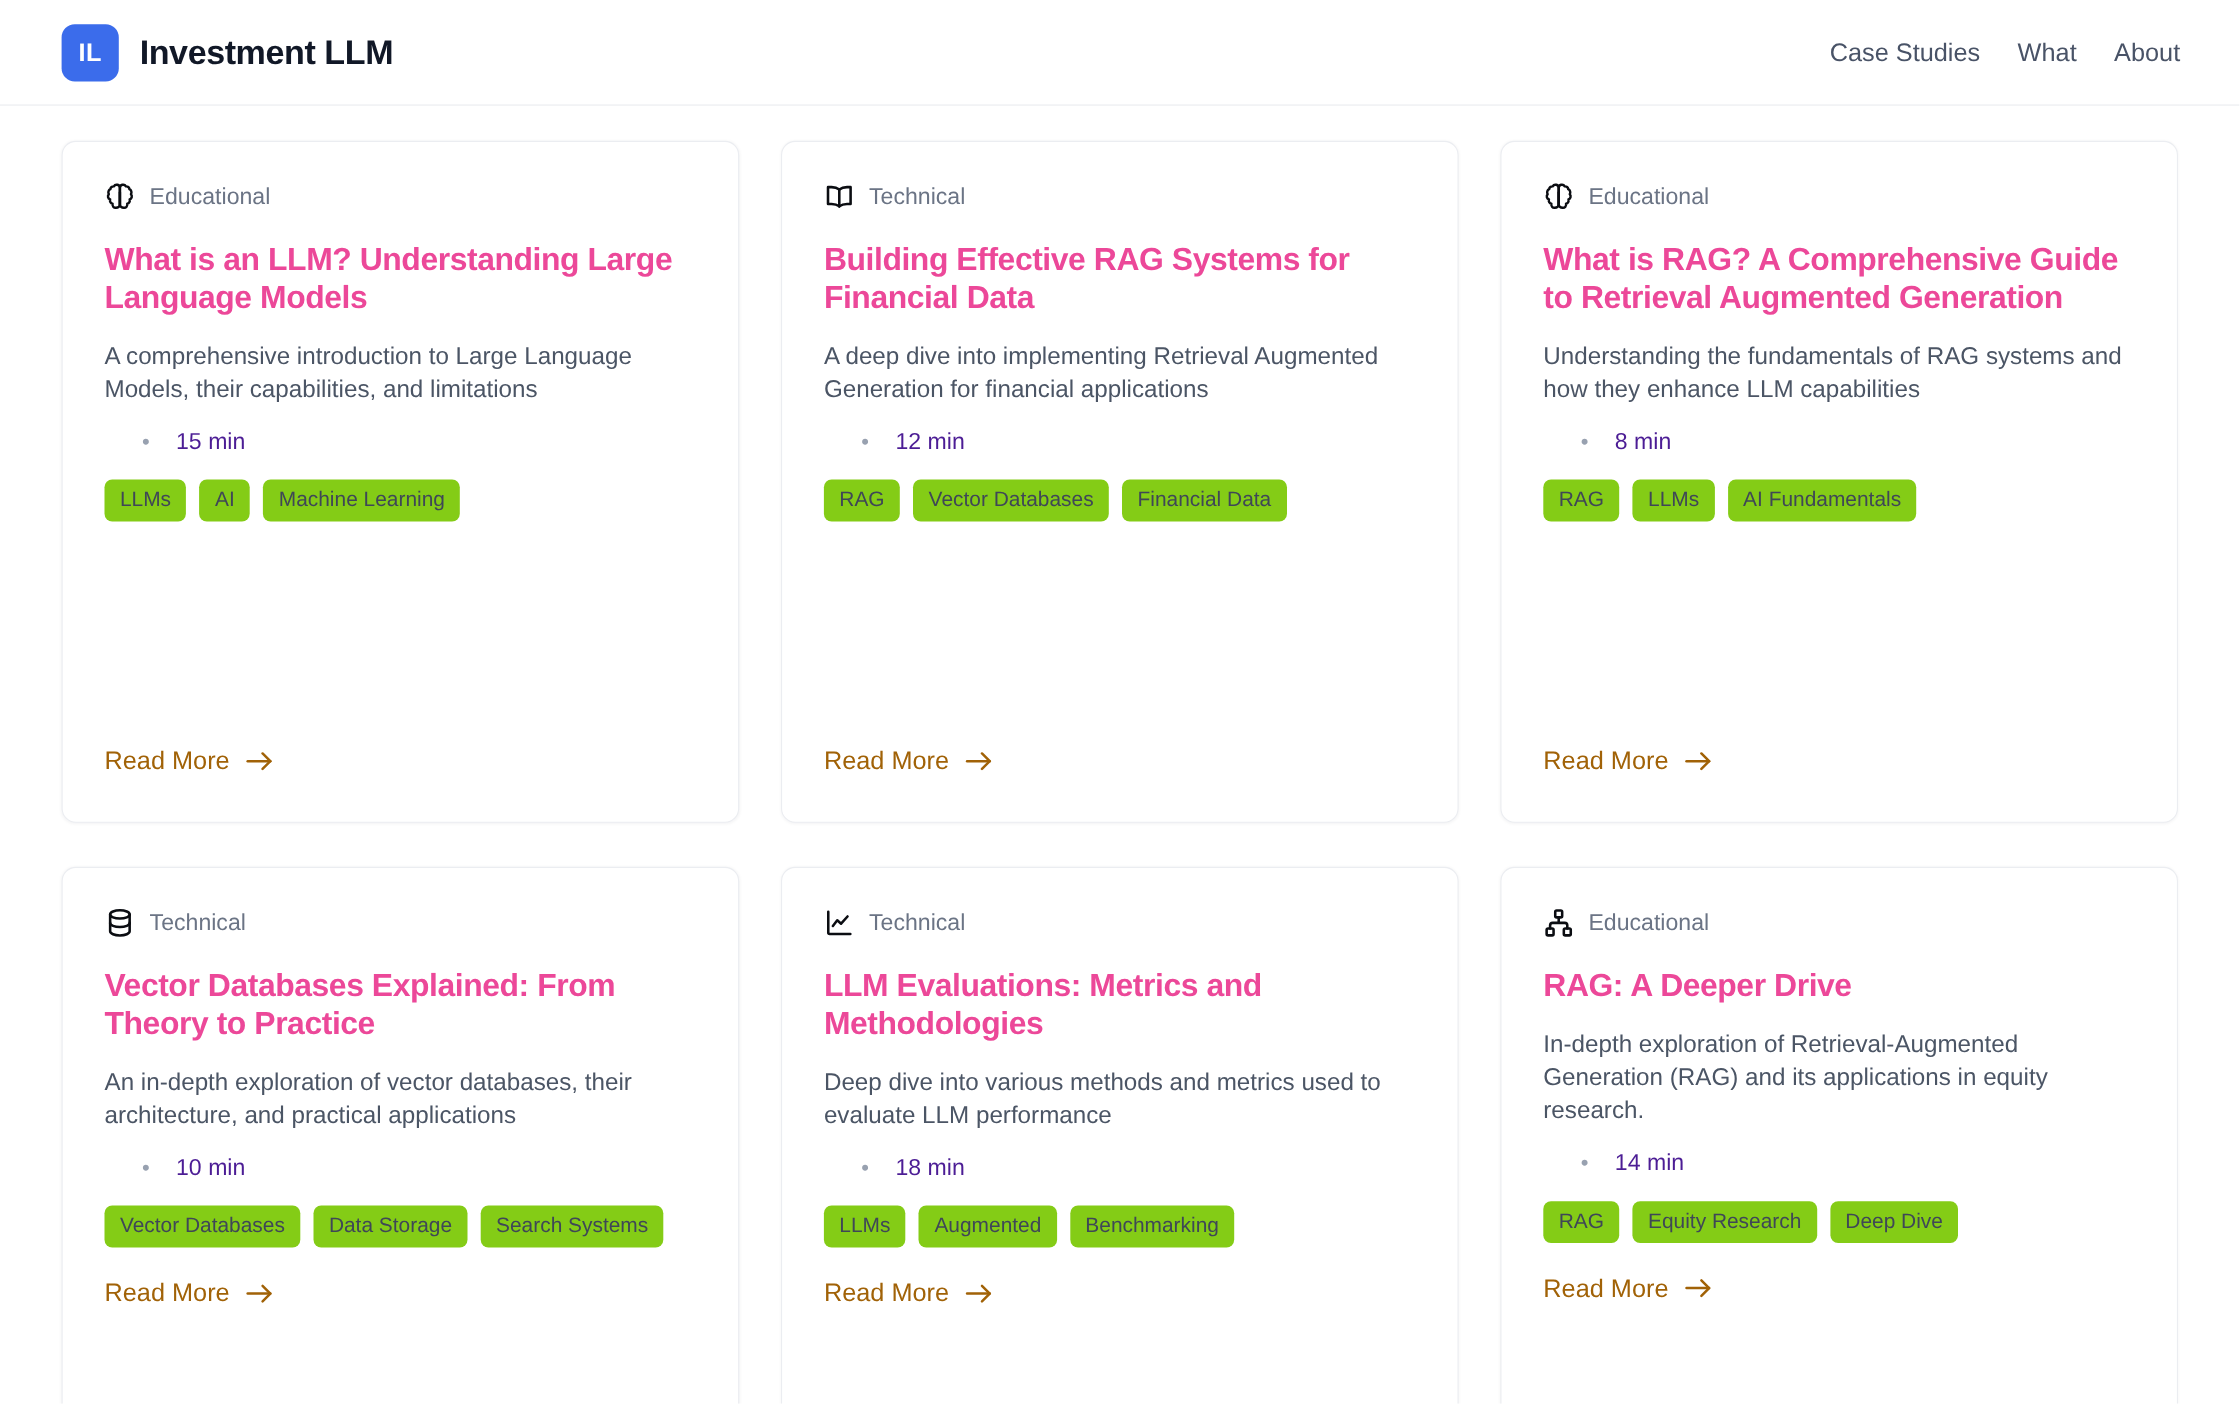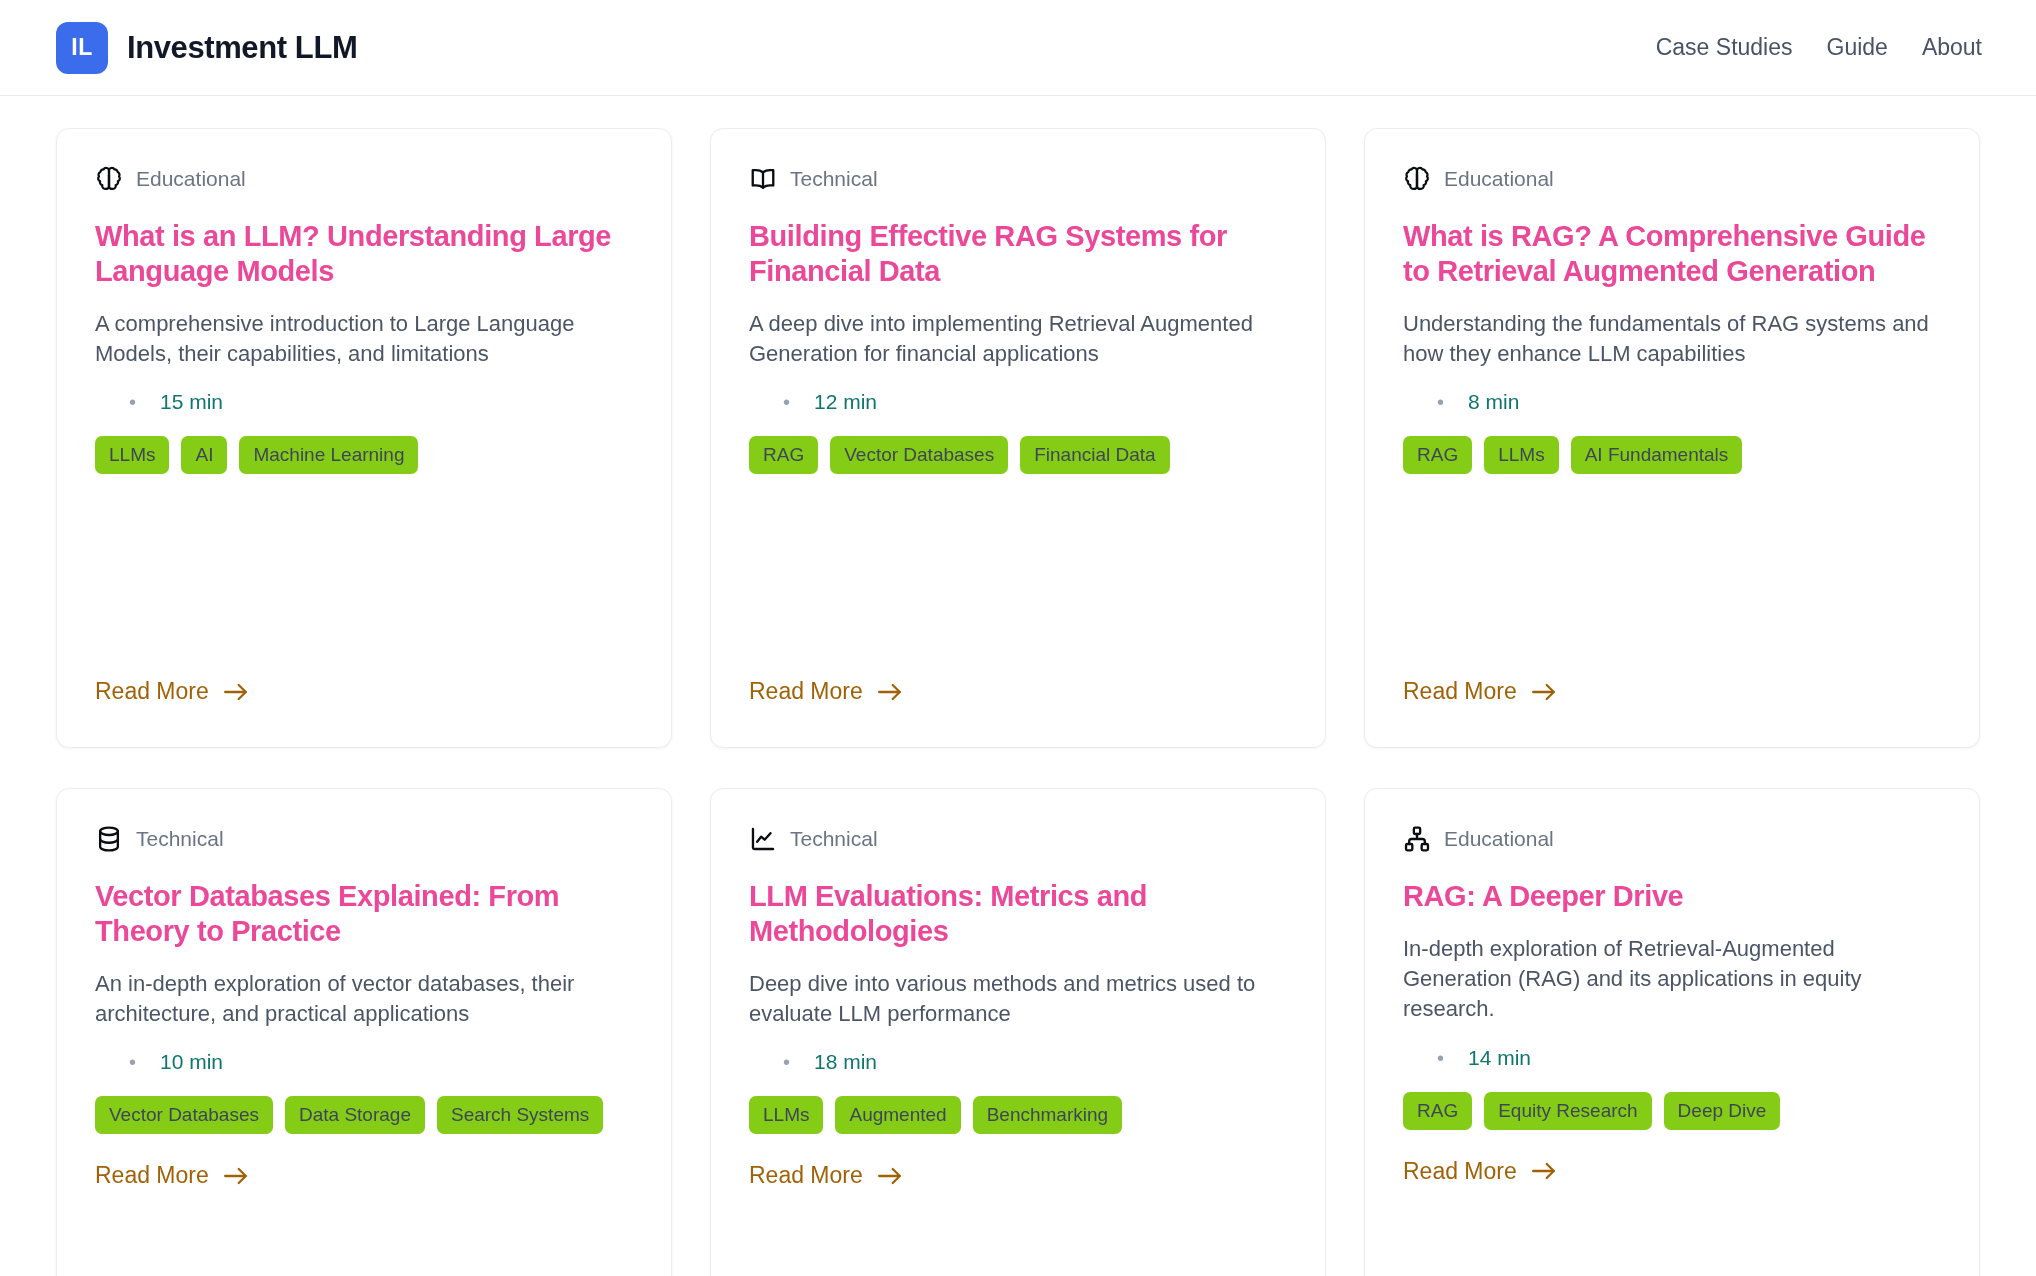--- a/index.html
+++ b/index.html
@@ -144,21 +144,21 @@
   }
 
   .meta-dot {
     color: #98a1b0;
     font-size: 20px;
     line-height: 1;
   }
 
   .meta-read {
     font-size: 21px;
-    color: #0f766e;
+    color: #4c1d95;
     margin-left: 12px;
   }
 
   .card-tags {
     display: flex;
     flex-wrap: wrap;
     gap: 12px;
     margin-bottom: 28px;
   }
 
@@ -193,21 +193,21 @@
 </head>
 <body>
 
 <header class="site-header">
   <div class="brand">
     <div class="brand-logo">IL</div>
     <div class="brand-name">Investment LLM</div>
   </div>
   <nav class="main-nav">
     <a class="nav-link" href="#">Case Studies</a>
-    <a class="nav-link" href="#">Guide</a>
+    <a class="nav-link" href="#">What</a>
     <a class="nav-link" href="#">About</a>
   </nav>
 </header>
 
 <main class="content">
   <div class="card-grid" id="card-grid">
   <article class="card card-row1">
     <div class="card-category">
       <span class="icon-slot">
             <svg viewBox="0 0 24 24" fill="none" stroke="currentColor" stroke-width="1.9" stroke-linecap="round" stroke-linejoin="round" class="cat-icon">

